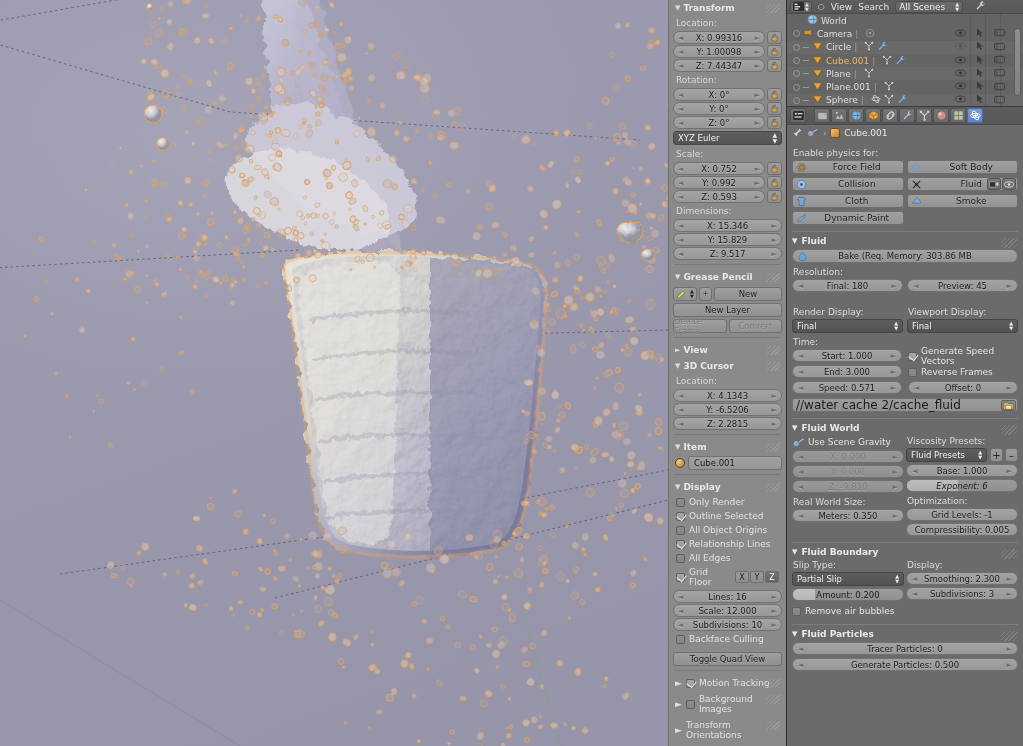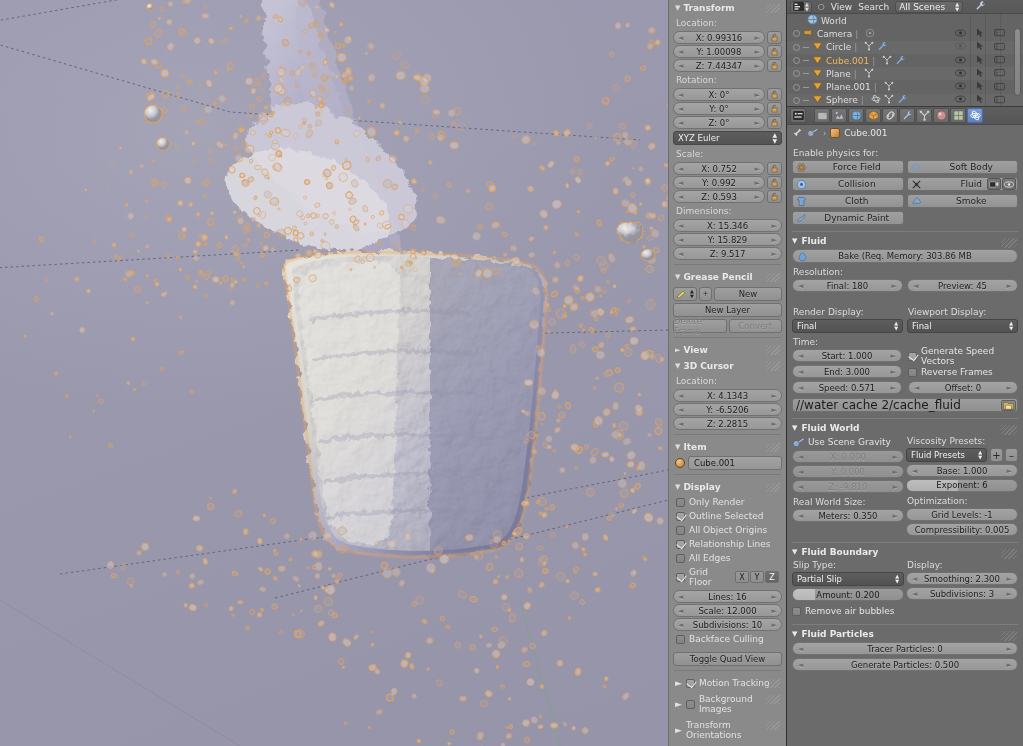--- a/index.html
+++ b/index.html
@@ -218,22 +218,22 @@
   .pathbtn{position:absolute;right:1px;top:1px;width:15px;height:11px;border-radius:2px;
     background:linear-gradient(#8a8a8a,#7e7e7e);border:1px solid #606060;
     display:flex;align-items:center;justify-content:center;}
   .mini-pm{display:flex;gap:2px;}
   .mini-btn{width:13px;height:14px;border-radius:3px;background:linear-gradient(#9c9c9c,#909090);
     border:1px solid #6f6f6f;display:flex;align-items:center;justify-content:center;font-size:10px;color:#2a2a2a;}
   .grav-ico{width:13px;height:12px;flex:0 0 auto;}
   .split-h{display:grid;grid-template-columns:1fr 1fr;gap:2px;}
   .expbar{
     height:13px;border-radius:7px;overflow:hidden;border:1px solid #717171;
-    background:linear-gradient(#9b9b9b,#909090);display:flex;align-items:flex-start;justify-content:center;
-    font-size:8.5px;color:#1c1c1c;position:relative;
+    background:linear-gradient(#9b9b9b,#909090);display:flex;align-items:center;justify-content:center;
+    font-size:8.5px;color:#1c1c1c;position:relative;font-style:italic;
   }
   .expbar .fillp{position:absolute;left:0;top:0;bottom:0;width:46%;
     background:linear-gradient(#bdbdbd,#b1b1b1);}
   .expbar span{position:relative;}
   .amtbar{
     height:13px;border-radius:7px;overflow:hidden;border:1px solid #717171;
     background:linear-gradient(#9b9b9b,#909090);display:flex;align-items:center;justify-content:center;
     font-size:8.5px;color:#1c1c1c;position:relative;
   }
   .amtbar .fillp{position:absolute;left:0;top:0;bottom:0;width:20%;

